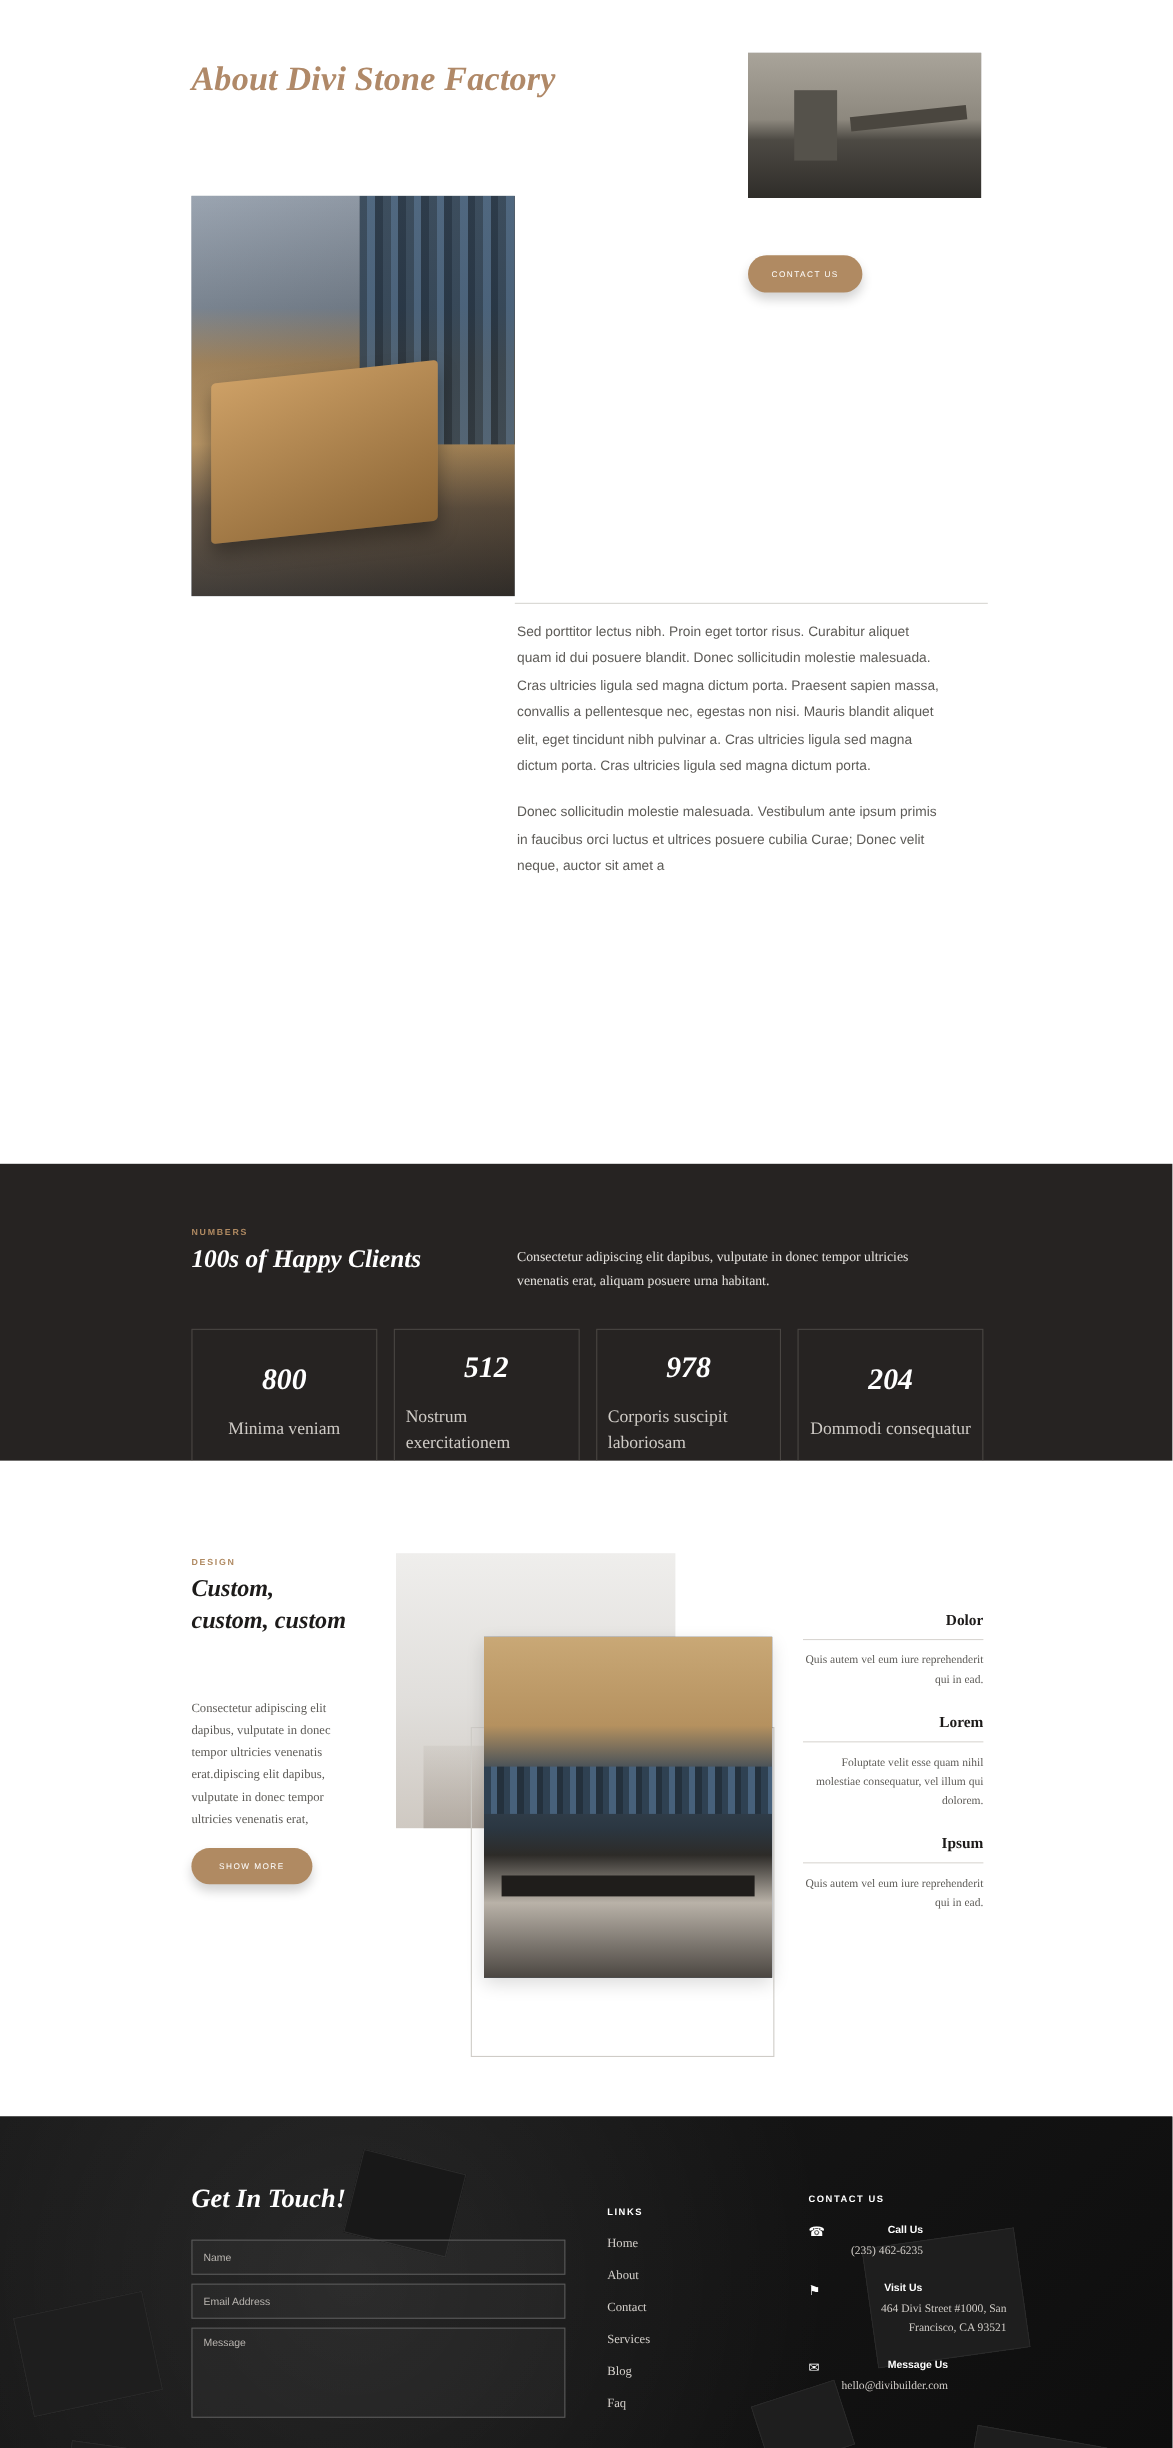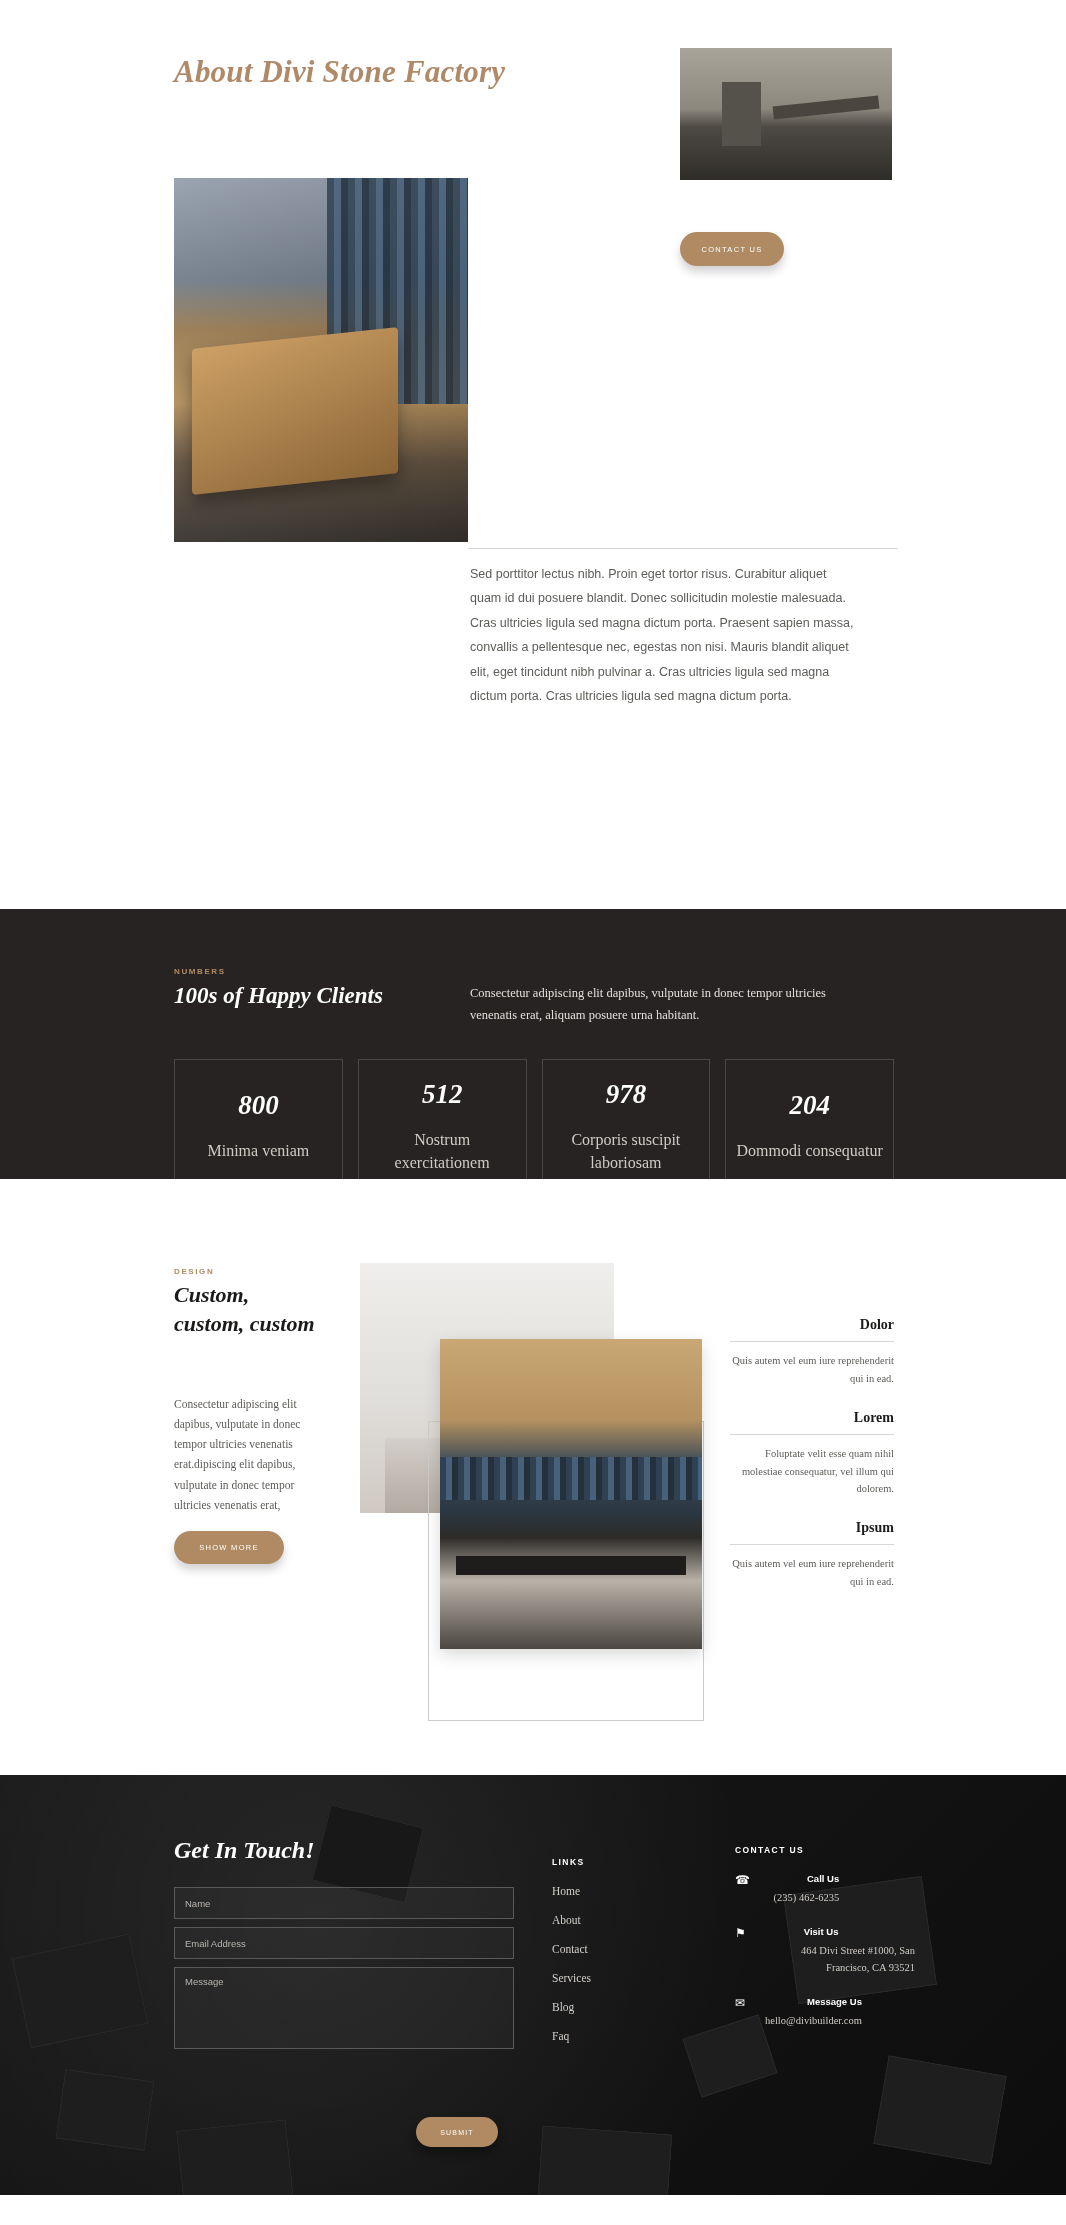--- a/index.html
+++ b/index.html
@@ -8,21 +8,21 @@
     background: #ffffff;
     font-family: "Liberation Sans", sans-serif;
   }
   body { width: 1066px; }
 
   
   .hero {
     position: relative;
     background: #ffffff;
     padding: 40px 0 0 0;
-    height: 909px;
+    height: 1058px;
   }
   .hero-title {
     position: absolute;
     left: 174px;
     top: 52px;
     width: 370px;
     font-family: "Liberation Serif", serif;
     font-style: italic;
     font-weight: 700;
     font-size: 31px;
@@ -149,21 +149,21 @@
   .stats {
     position: absolute; left: 174px; top: 150px;
     width: 720px;
     display: flex; gap: 15px;
   }
   .stat {
     width: 179px; height: 135px;
     border: 1px solid #4a4643;
     display: flex; flex-direction: column;
     align-items: center; justify-content: center;
-    text-align: center;
+    text-align: left;
     padding: 0 10px;
   }
   .stat-value {
     font-family: "Liberation Serif", serif;
     font-style: italic; font-weight: 700;
     font-size: 27px; color: #ffffff; margin-bottom: 18px;
   }
   .stat-label {
     font-family: "Liberation Serif", serif;
     font-size: 16px; color: #cfcbc6; line-height: 1.45;
@@ -352,20 +352,21 @@
   <div class="hero-photo-right">
     <div class="ph"></div>
   </div>
 
   <button class="contact-btn">CONTACT US</button>
 
   <div class="hero-divider"></div>
 
   <div class="hero-copy">
     <p>Sed porttitor lectus nibh. Proin eget tortor risus. Curabitur aliquet quam id dui posuere blandit. Donec sollicitudin molestie malesuada. Cras ultricies ligula sed magna dictum porta. Praesent sapien massa, convallis a pellentesque nec, egestas non nisi. Mauris blandit aliquet elit, eget tincidunt nibh pulvinar a. Cras ultricies ligula sed magna dictum porta. Cras ultricies ligula sed magna dictum porta.</p>
+    <p>Donec sollicitudin molestie malesuada. Vestibulum ante ipsum primis in faucibus orci luctus et ultrices posuere cubilia Curae; Donec velit neque, auctor sit amet a</p>
   </div>
 </section>
 
 <section class="numbers" style="height:270px">
   <div class="numbers-eyebrow">NUMBERS</div>
   <h2 class="numbers-title">100s of Happy Clients</h2>
   <p class="numbers-desc">Consectetur adipiscing elit dapibus, vulputate in donec tempor ultricies venenatis erat, aliquam posuere urna habitant.</p>
 
   <div class="stats">
     <div class="stat">

